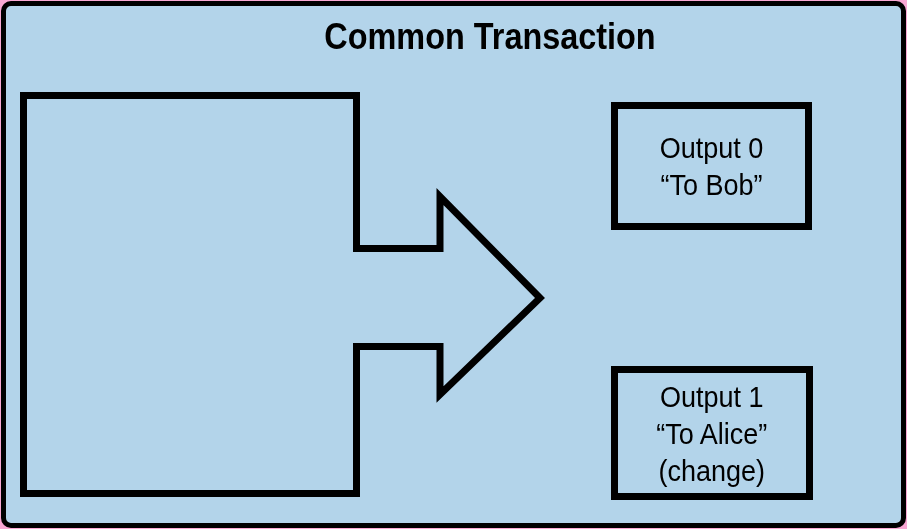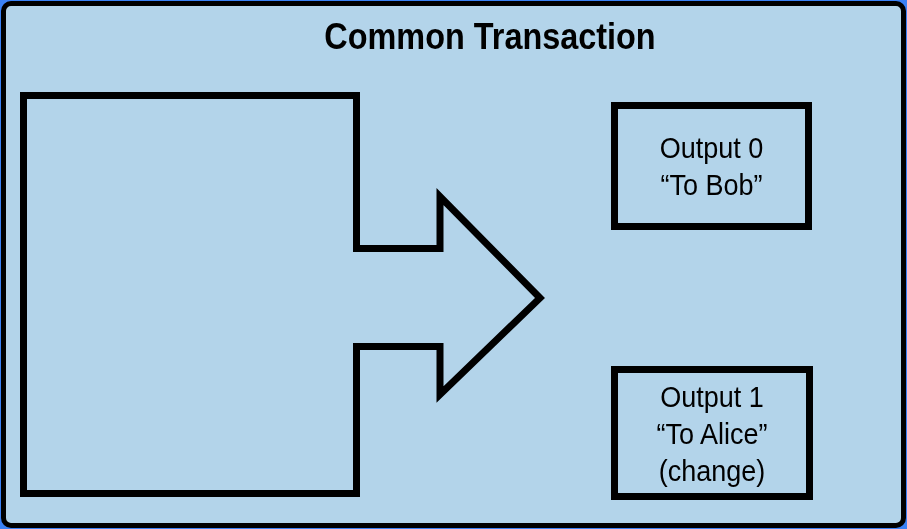--- a/index.html
+++ b/index.html
@@ -5,21 +5,21 @@
   html, body {
     margin: 0;
     padding: 0;
     background: #ffffff;
   }
   .canvas {
     position: relative;
     width: 907px;
     height: 529px;
     overflow: hidden;
-    background: #3b82f6;
+    background: #f9a8d4;
     font-family: "Liberation Sans", sans-serif;
     color: #000000;
   }
   .outer-border {
     position: absolute;
     inset: 1px;
     border: 5px solid var(--stroke, #000);
     border-radius: 10px;
     background: var(--bg, #b3d4ea);
     box-sizing: border-box;
@@ -48,20 +48,21 @@
     stroke-width: 7;
     stroke-linejoin: miter;
   }
   .node-box {
     position: absolute;
     box-sizing: border-box;
     border: 7px solid var(--stroke, #000);
     display: flex;
     flex-direction: column;
     justify-content: center;
+    align-items: center;
     text-align: center;
   }
   .node-text {
     font-size: 30px;
     line-height: 37px;
     transform: scaleX(0.9);
     transform-origin: center;
     white-space: nowrap;
   }
   .input-box   { left: 94px;  top: 211px; width: 198px; height: 171px; }

